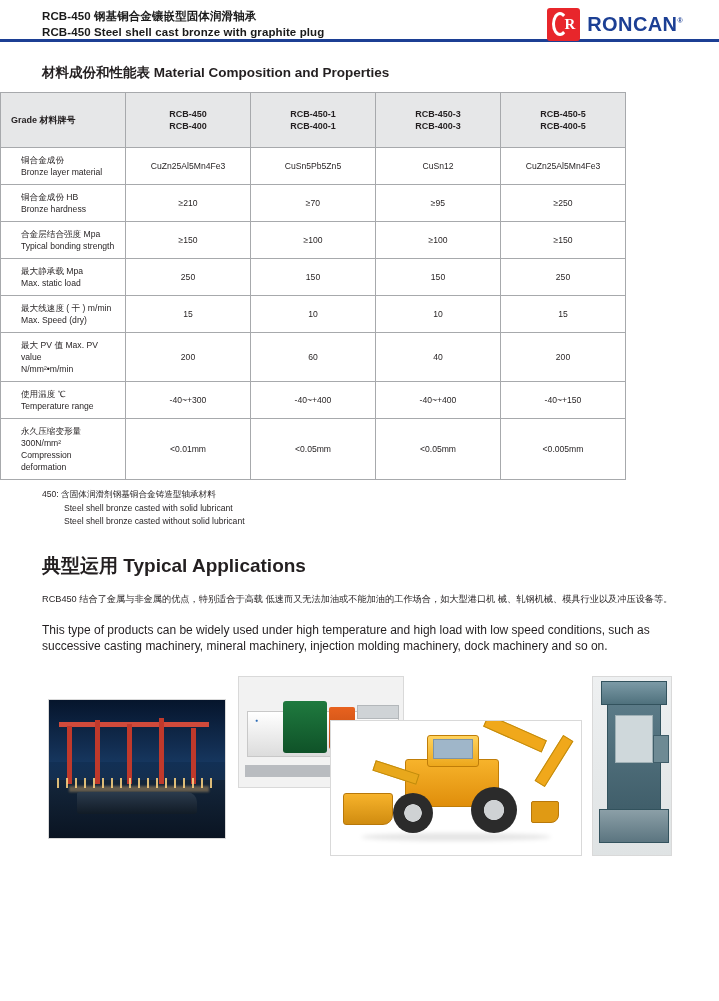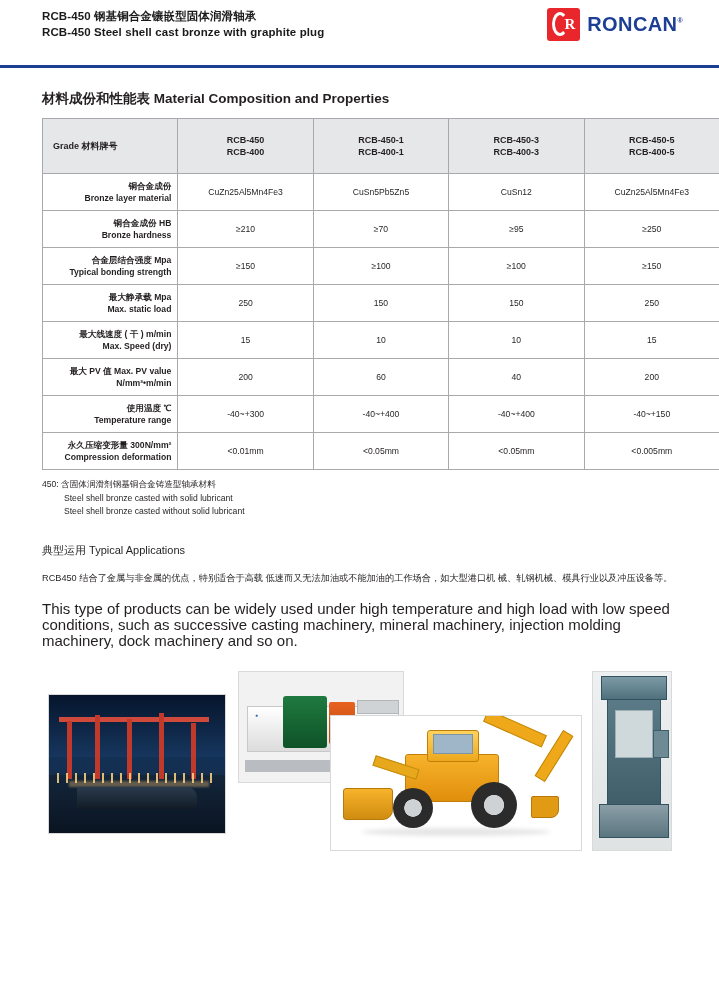--- a/index.html
+++ b/index.html
@@ -12,21 +12,21 @@
     background: #ffffff;
     font-family: "Liberation Sans", sans-serif;
     color: #231f20;
     position: relative;
     overflow: hidden;
   }
 
   
   .header {
     position: relative;
-    height: 68px;
+    height: 42px;
     border-bottom: 3px solid #1c3f94;
     box-sizing: border-box;
   }
   .header-titles {
     position: absolute;
     left: 42px;
     top: 8px;
   }
   .header-titles .line {
     font-size: 11.5px;
@@ -87,22 +87,21 @@
   .section-heading {
     font-size: 13.5px;
     font-weight: bold;
     color: #231f20;
     margin: 22px 0 10px 42px;
   }
 
   
   table.spec {
     border-collapse: collapse;
-    margin-left: 42px;
-    width: 678px;
+    width: 626px;
     table-layout: fixed;
   }
   table.spec td, table.spec th {
     border: 1px solid #a7a9ac;
     font-size: 8.6px;
     line-height: 12px;
     padding: 6px 6px;
     vertical-align: middle;
     color: #231f20;
     font-weight: normal;
@@ -112,54 +111,53 @@
     font-weight: bold;
     font-size: 9px;
     height: 42px;
   }
   table.spec thead th.first {
     text-align: left;
     padding-left: 10px;
   }
   table.spec td.label {
     width: 148px;
-    text-align: right;
-    padding-left: 10px;
-    font-weight: bold;
+    text-align: left;
+    padding-left: 20px;
   }
   table.spec td.val {
     text-align: center;
   }
   .cellline { display: block; }
 
   
   .notes {
     margin: 8px 0 0 42px;
     font-size: 8.6px;
     line-height: 13.5px;
     color: #231f20;
   }
   .notes .indent { padding-left: 22px; }
 
   
   .app-heading {
-    font-size: 11px;
-    font-weight: normal;
+    font-size: 19px;
+    font-weight: bold;
     margin: 24px 0 12px 42px;
   }
   .para {
     margin: 0 42px 0 42px;
     font-size: 9.2px;
     line-height: 17px;
     color: #231f20;
     text-align: left;
   }
   .para.en {
     margin-top: 14px;
-    font-size: 15px;
+    font-size: 12px;
     line-height: 16px;
   }
 
   
   .images {
     position: relative;
     margin-top: 22px;
     height: 180px;
   }
   .photo {

